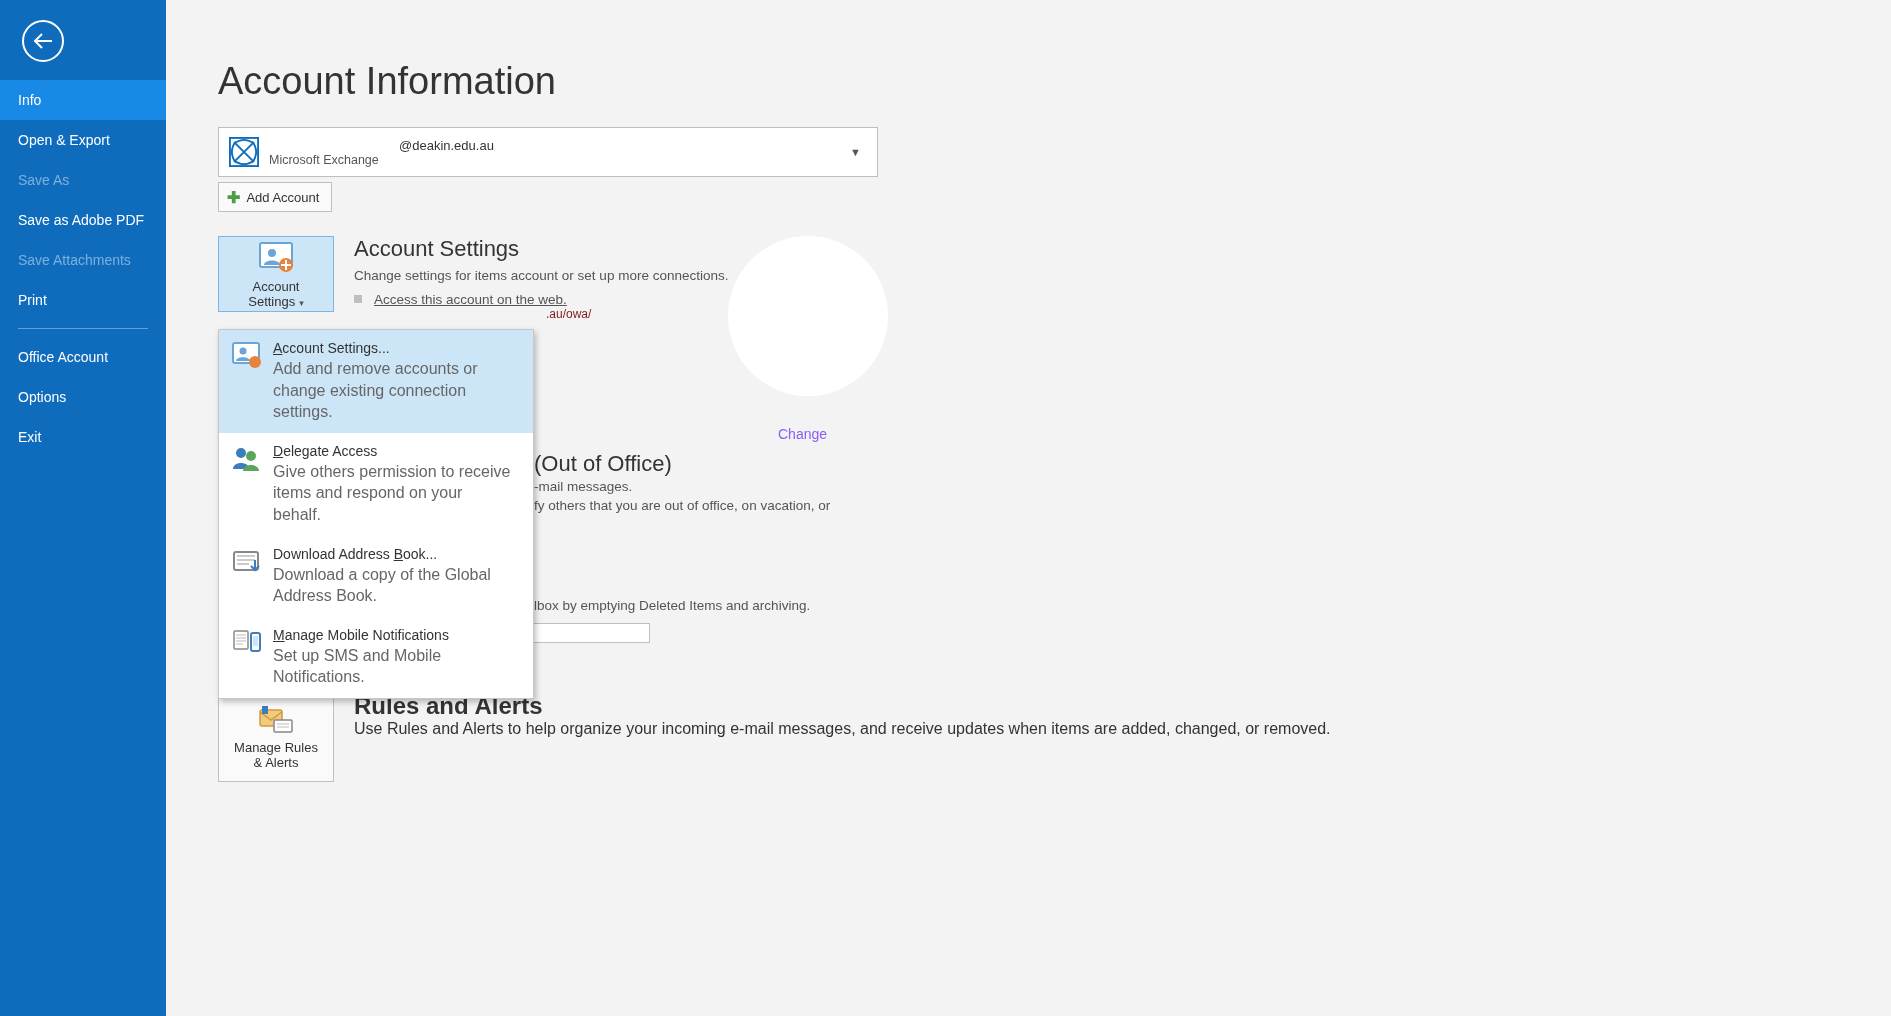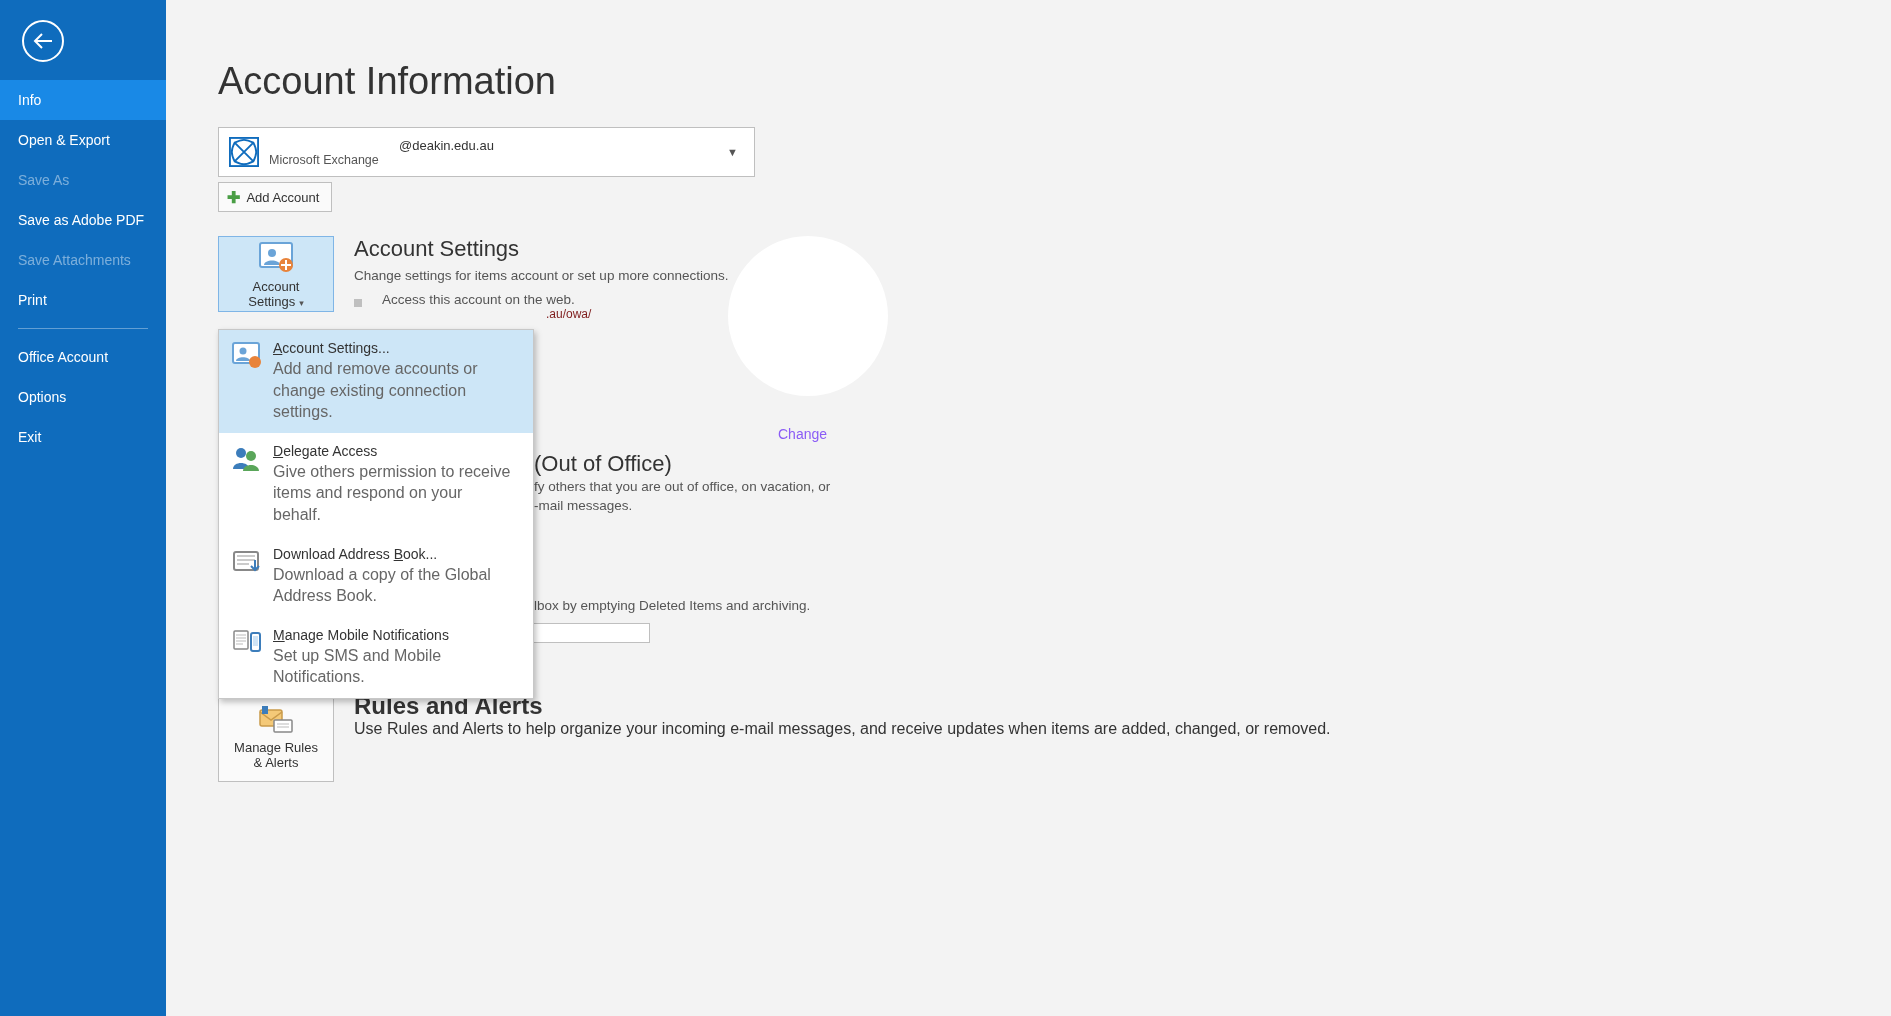--- a/index.html
+++ b/index.html
@@ -35,21 +35,21 @@
 
   
   .main {
     position: absolute; left: 166px; top: 0; right: 0; bottom: 0;
     background: #f3f3f3; padding: 60px 0 0 52px; color: #333;
     overflow: hidden;
   }
   .page-title { font-size: 38px; font-weight: 300; color: #333; margin-bottom: 24px; }
 
   .account-dropdown {
-    width: 537px; height: 50px; border: 1px solid #bfbfbf; background: #fff;
+    width: 660px; height: 50px; border: 1px solid #bfbfbf; background: #fff;
     display: flex; align-items: center; position: relative; padding: 0 10px;
   }
   .acct-icon { width: 30px; height: 30px; margin-right: 10px; flex: 0 0 auto; }
   .acct-text { flex: 1; }
   .acct-text .line1 { font-size: 13px; color: #333; padding-left: 130px; }
   .acct-text .line2 { font-size: 12.5px; color: #555; margin-top: 0px; }
   .acct-caret { font-size: 11px; color: #555; margin-right: 6px; }
 
   .add-account-btn {
     margin-top: 5px; height: 30px; padding: 0 12px 0 8px;
@@ -66,21 +66,21 @@
     background: #e9f2fb; display: flex; flex-direction: column;
     align-items: center; justify-content: center; gap: 4px;
     font-size: 13px; color: #333; text-align: center; margin-right: 20px;
     flex: 0 0 auto;
   }
   .section .big-btn.sel { background: #cde6f7; border-color: #7fb5e6; }
   .section .big-btn .bicon { width: 40px; height: 36px; }
   .section .big-btn .caret-small { font-size: 9px; color: #555; margin-left: 4px; }
   .section .text-col h2 { font-size: 22px; font-weight: 400; color: #333; margin-bottom: 4px; }
   .section .text-col p { font-size: 13.5px; color: #555; line-height: 1.45; max-width: 540px; }
-  .bullet-row { display: flex; align-items: flex-end; gap: 20px; font-size: 13.5px; color: #555; margin-top: 6px;}
+  .bullet-row { display: flex; align-items: center; gap: 12px; font-size: 13.5px; color: #555; margin-top: 6px; text-decoration: underline;}
   .bullet-sq { width: 8px; height: 8px; background: #bfbfbf; flex: 0 0 auto; }
   .link-blue { color: #7f1d1d; font-size: 12px; margin-left: 16px; }
 
   .change-link { position: absolute; left: 560px; top: 180px; color: #8b5cf6; font-size: 14px; margin-top: 10px; }
   .photo-placeholder { position:absolute; left:510px; top:0; width:160px; height:160px; background:#fff; border-radius:50% 50% 50% 50%;}
 
   
   .dd-menu {
     position: absolute; left: 0; top: 93px; width: 316px;
     background: #fff; border: 1px solid #c7c7c7;
@@ -246,22 +246,22 @@
           <div class="dd-title"><span class="under">M</span>anage Mobile Notifications</div>
           <div class="dd-desc">Set up SMS and Mobile Notifications.</div>
         </div>
       </div>
     </div>
   </div>
 
   
   <div style="margin-top:130px; margin-left:316px;">
     <div class="ooo-heading">(Out of Office)</div>
+    <div class="ooo-frag">-mail messages.</div>
     <div class="ooo-frag">fy others that you are out of office, on vacation, or</div>
-    <div class="ooo-frag">-mail messages.</div>
   </div>
 
   
   <div style="margin-top:80px; margin-left:316px;">
      <span class="ooo-frag">lbox by emptying Deleted Items and archiving.</span>
   </div>
   <div class="cleanup-section" style="margin-top:4px;">
     <div class="cleanup-btn">
       <div>
         <span>Cleanup</span><br>

